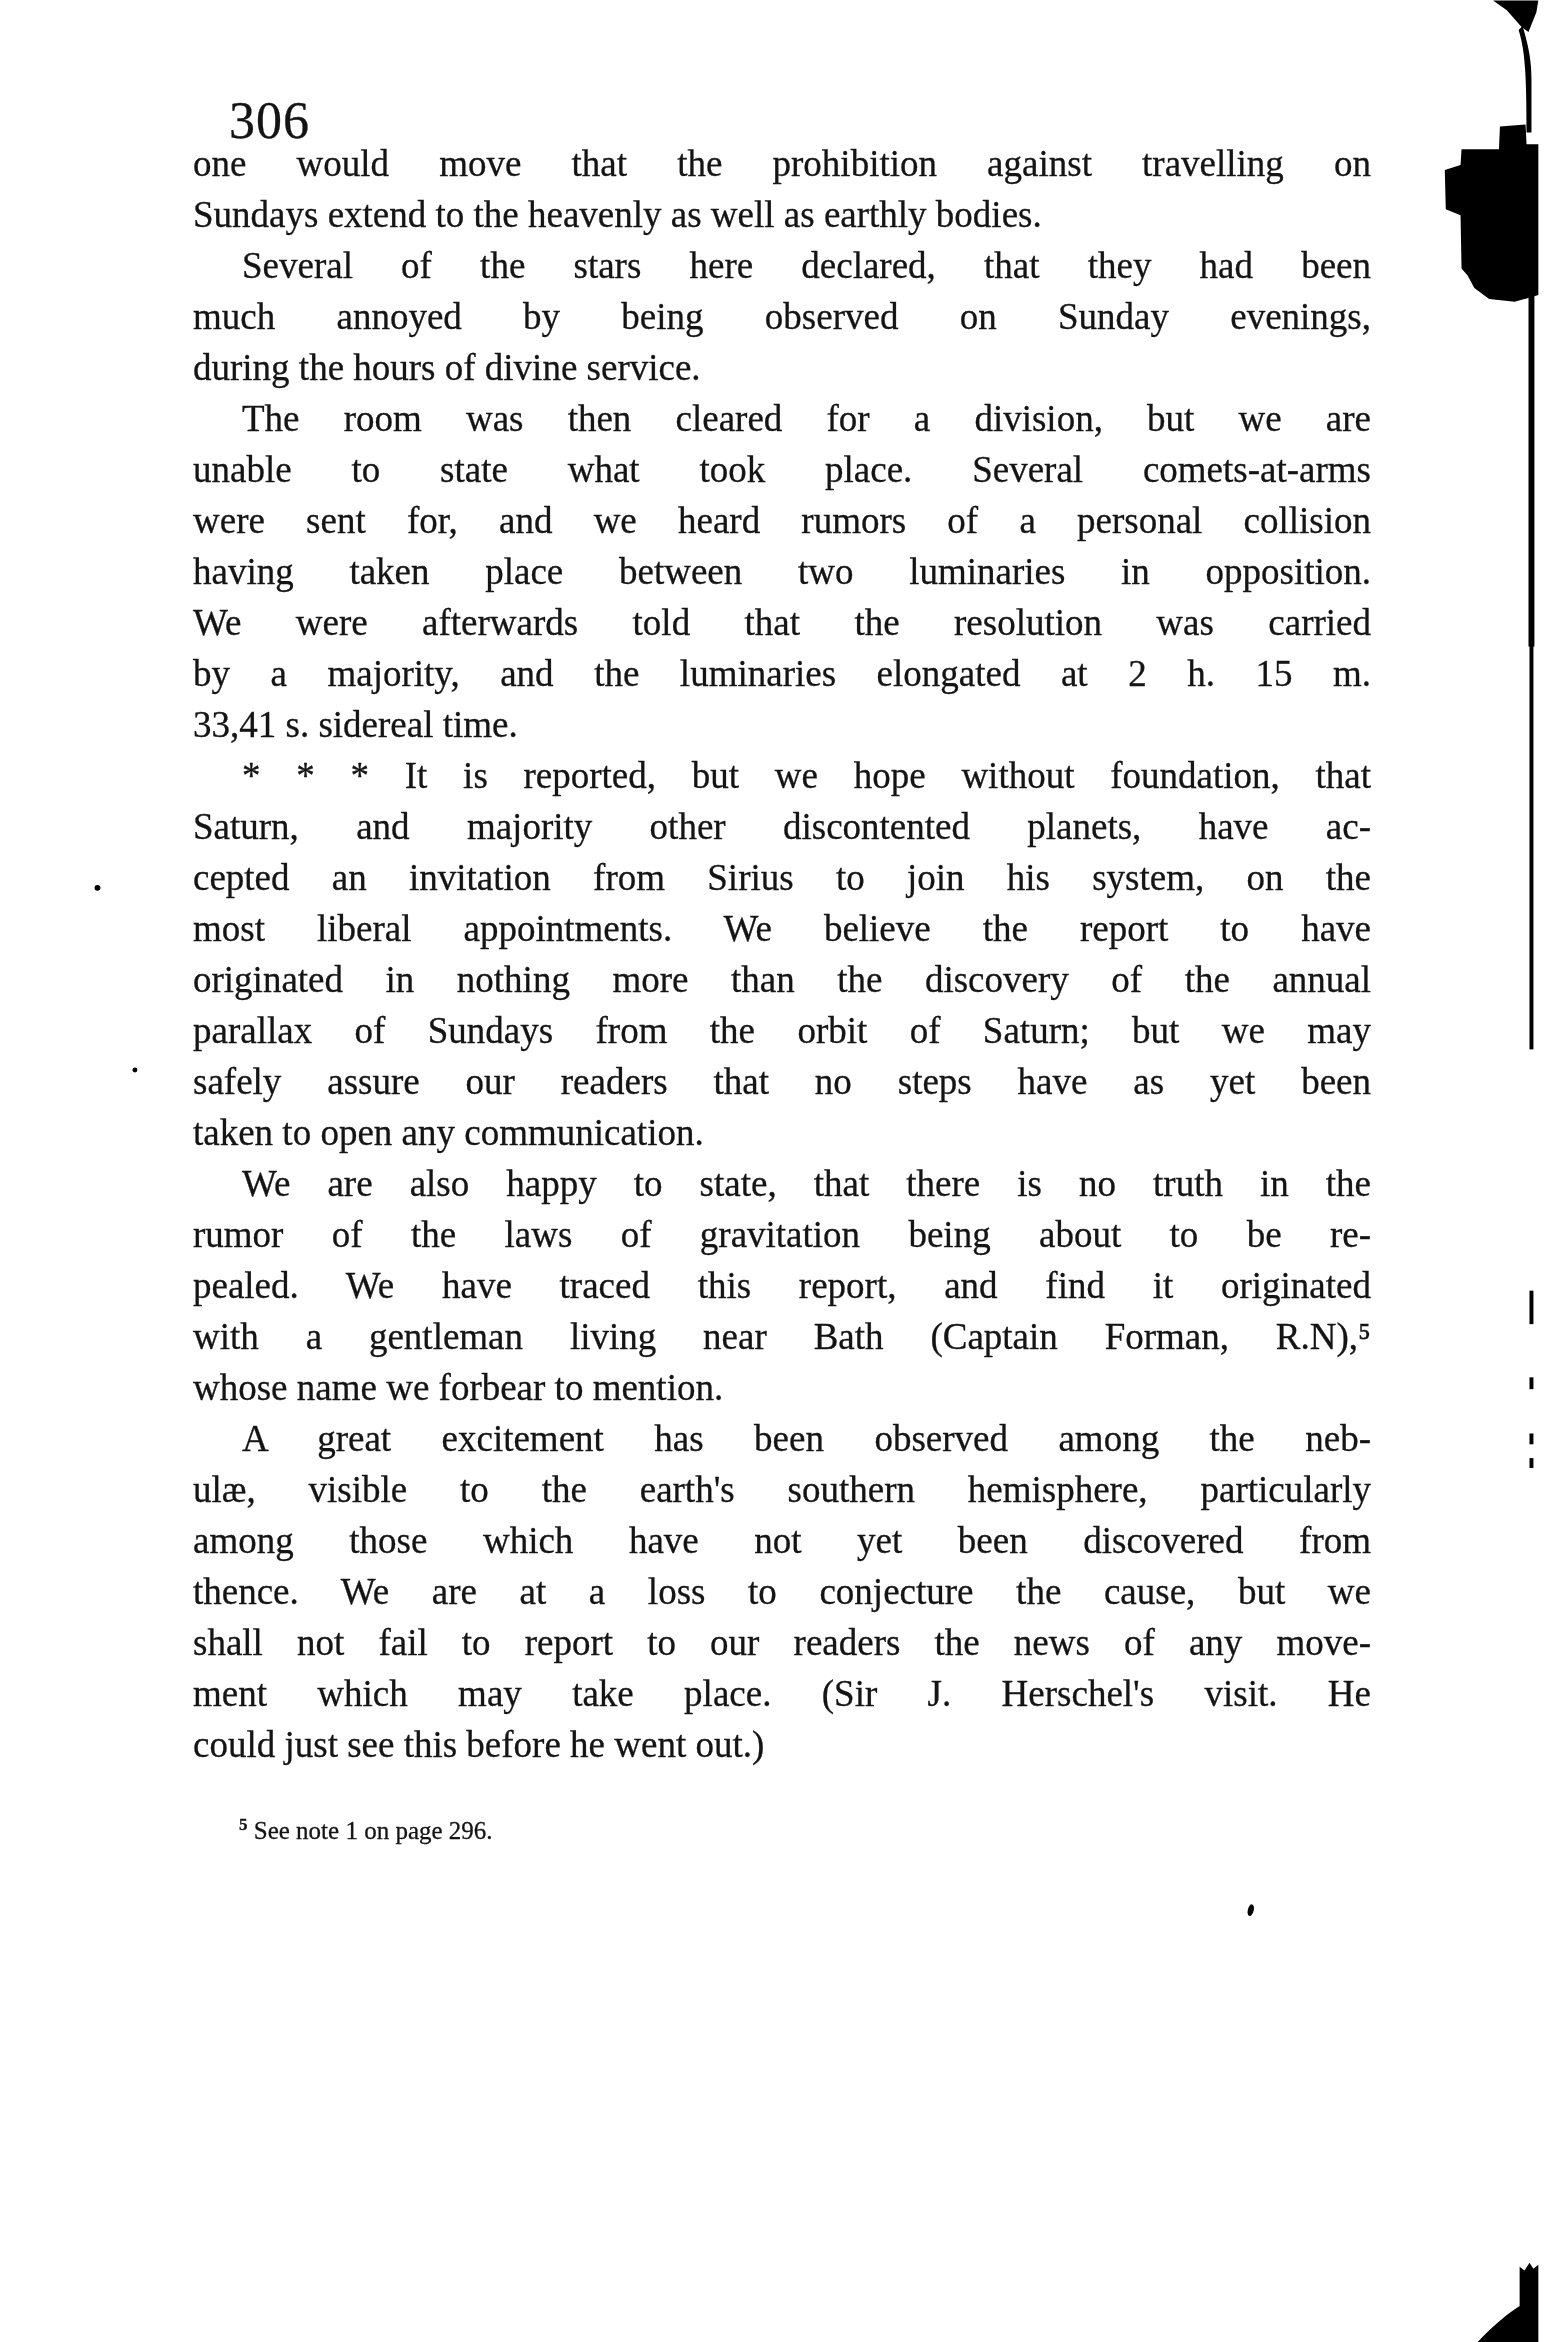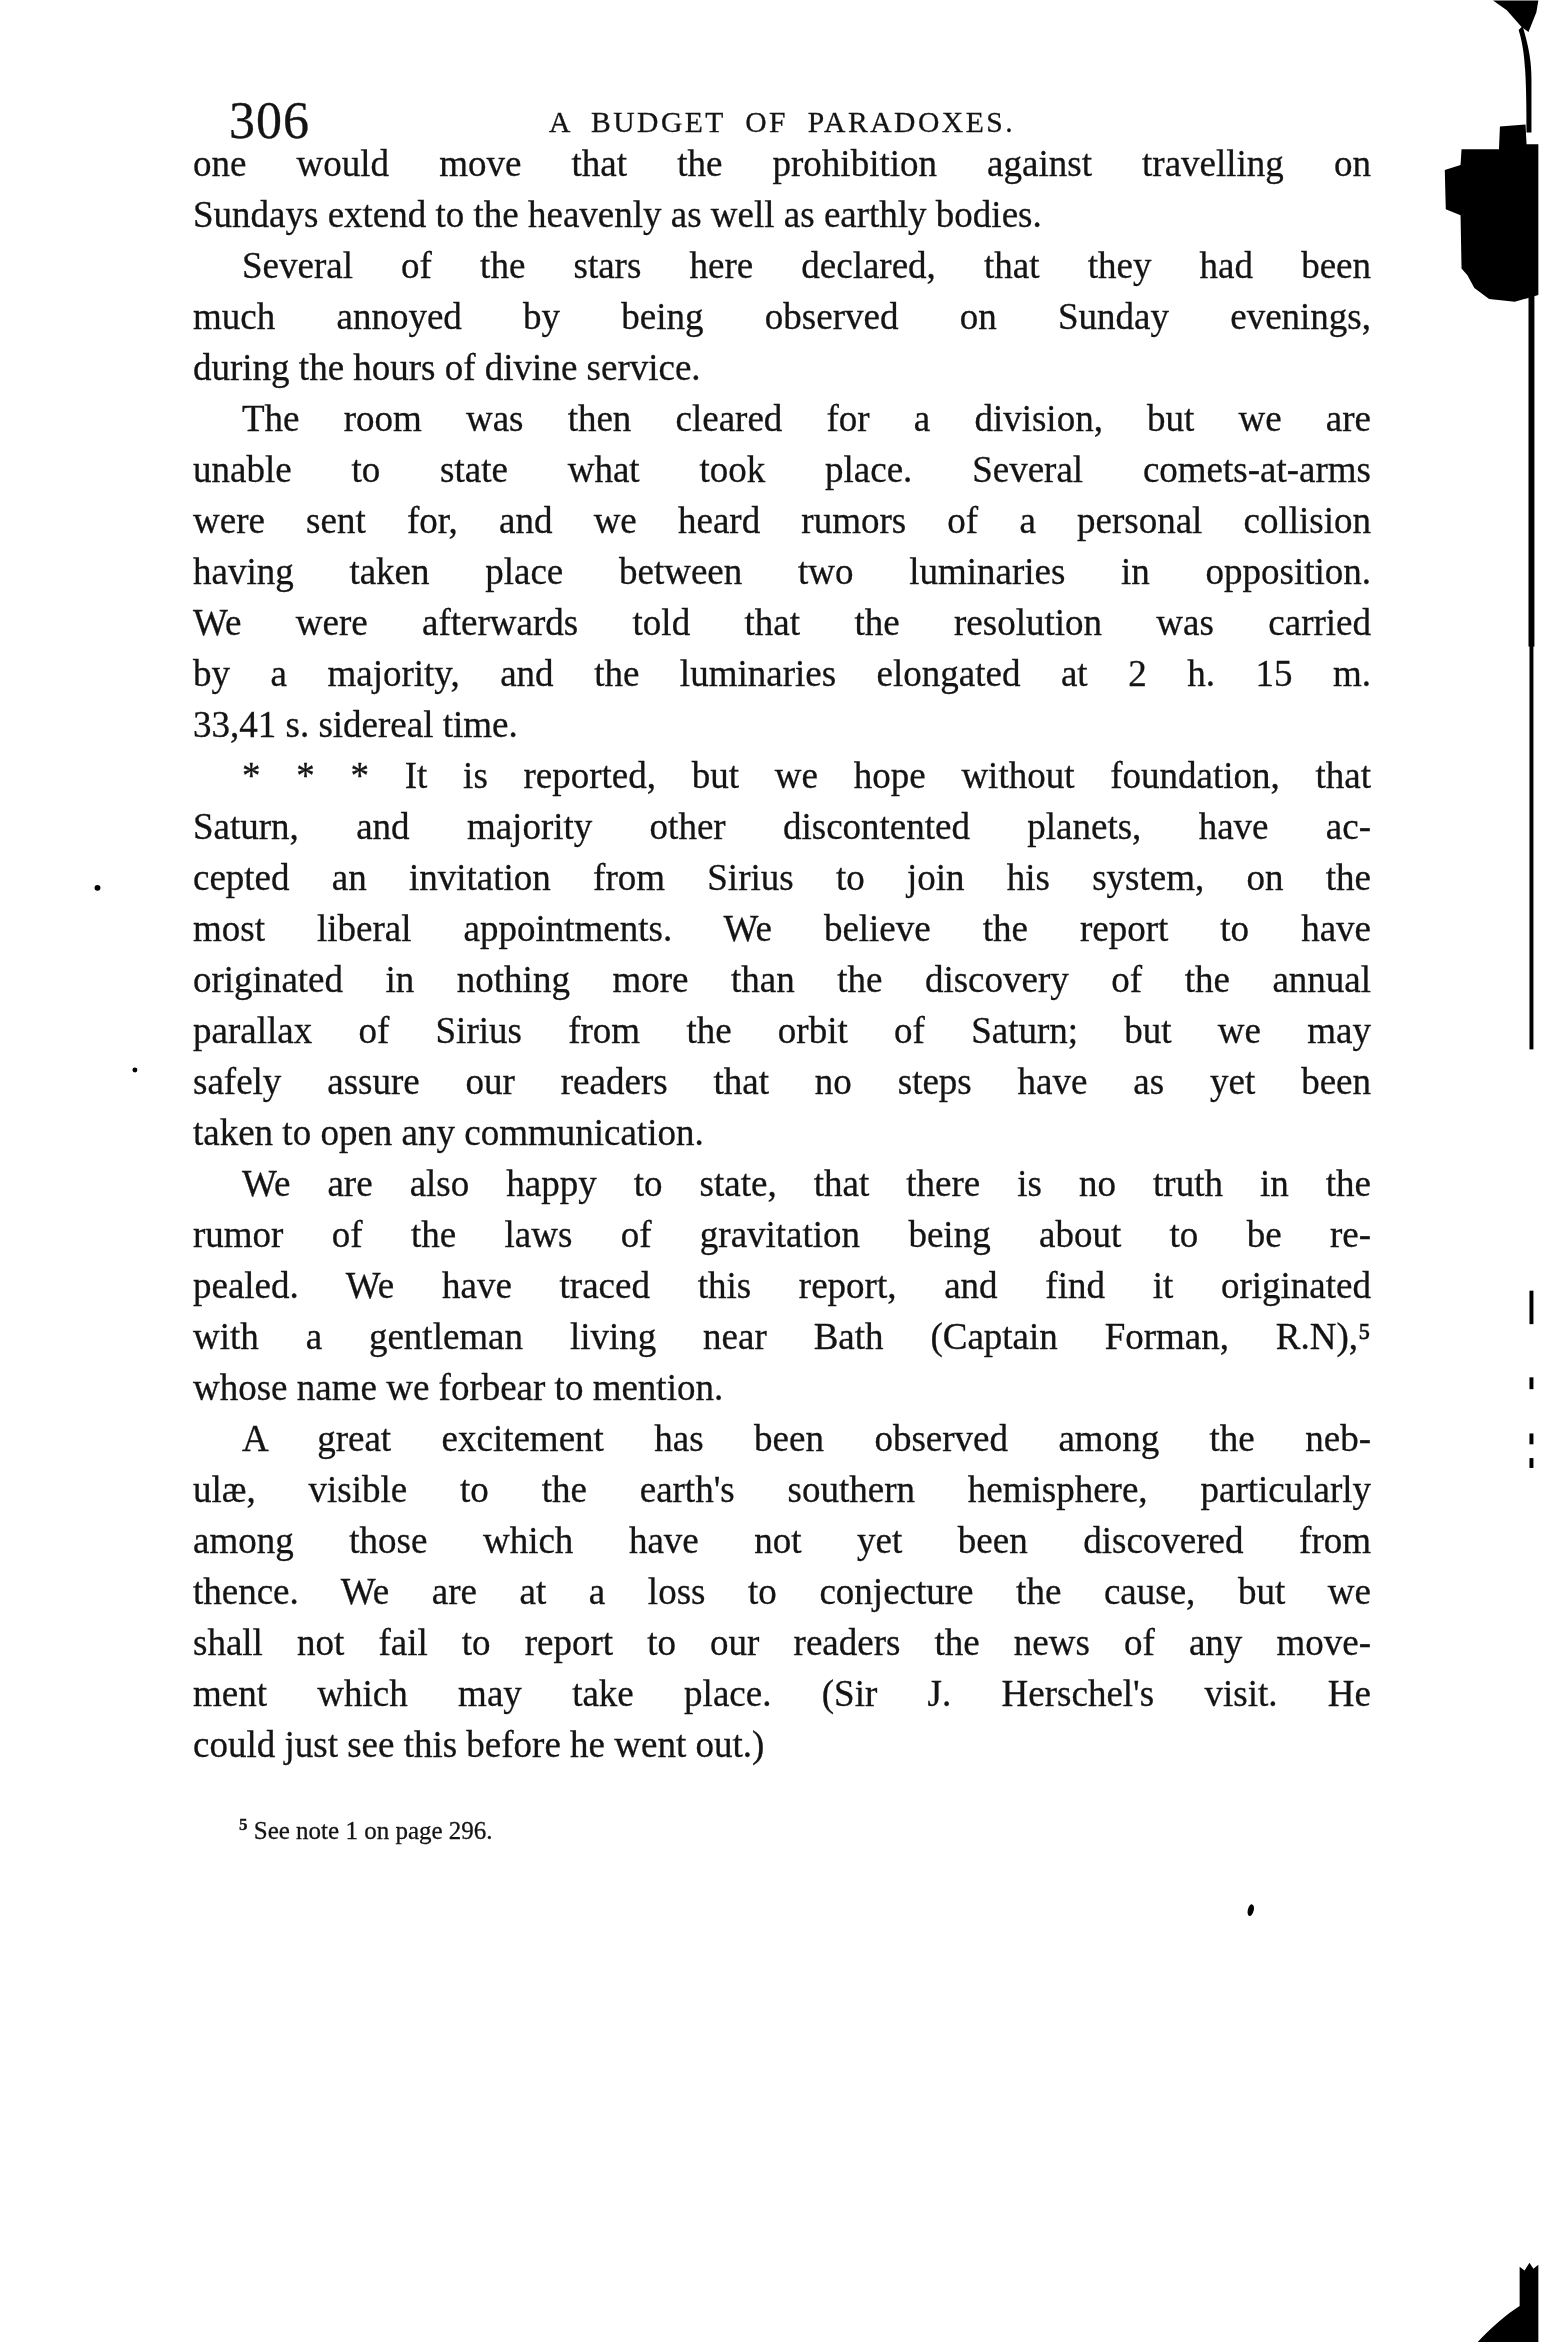--- a/index.html
+++ b/index.html
@@ -51,41 +51,40 @@
     pointer-events:none;
   }
 </style>
 </head>
 <body style="--paper: #ffffff; --ink: #141414; --ink-artifact: #000000;">
 
 <div class="sheet">
 
   <div class="page-number">306</div>
 
-  <div class="running-header">A BUDGET OF PARADOXES.</div>
 
   <div class="text-block">
       <div class="line">one would move that the prohibition against travelling on</div>
       <div class="line last">Sundays extend to the heavenly as well as earthly bodies.</div>
       <div class="line first">Several of the stars here declared, that they had been</div>
       <div class="line">much annoyed by being observed on Sunday evenings,</div>
       <div class="line last">during the hours of divine service.</div>
       <div class="line first">The room was then cleared for a division, but we are</div>
       <div class="line">unable to state what took place.  Several comets-at-arms</div>
       <div class="line">were sent for, and we heard rumors of a personal collision</div>
       <div class="line">having taken place between two luminaries in opposition.</div>
       <div class="line">We were afterwards told that the resolution was carried</div>
       <div class="line">by a majority, and the luminaries elongated at 2 h. 15 m.</div>
       <div class="line last">33,41 s. sidereal time.</div>
       <div class="line first">* * * It is reported, but we hope without foundation, that</div>
       <div class="line">Saturn, and majority other discontented planets, have ac-</div>
       <div class="line">cepted an invitation from Sirius to join his system, on the</div>
       <div class="line">most liberal appointments.  We believe the report to have</div>
       <div class="line">originated in nothing more than the discovery of the annual</div>
-      <div class="line">parallax of Sirius from the orbit of Saturn; but we may</div>
+      <div class="line">parallax of Sundays from the orbit of Saturn; but we may</div>
       <div class="line">safely assure our readers that no steps have as yet been</div>
       <div class="line last">taken to open any communication.</div>
       <div class="line first">We are also happy to state, that there is no truth in the</div>
       <div class="line">rumor of the laws of gravitation being about to be re-</div>
       <div class="line">pealed.  We have traced this report, and find it originated</div>
       <div class="line">with a gentleman living near Bath (Captain Forman, R.N),⁵</div>
       <div class="line last">whose name we forbear to mention.</div>
       <div class="line first">A great excitement has been observed among the neb-</div>
       <div class="line">ulæ, visible to the earth's southern hemisphere, particularly</div>
       <div class="line">among those which have not yet been discovered from</div>

